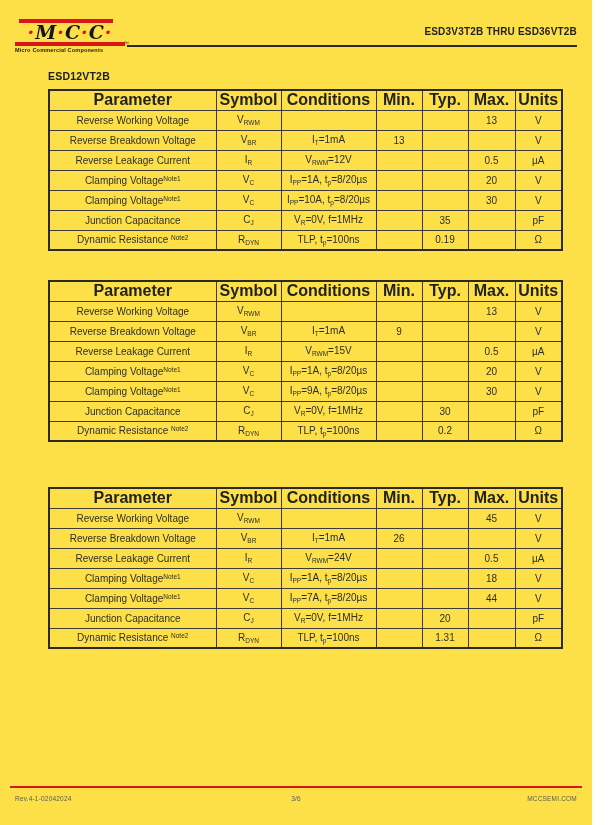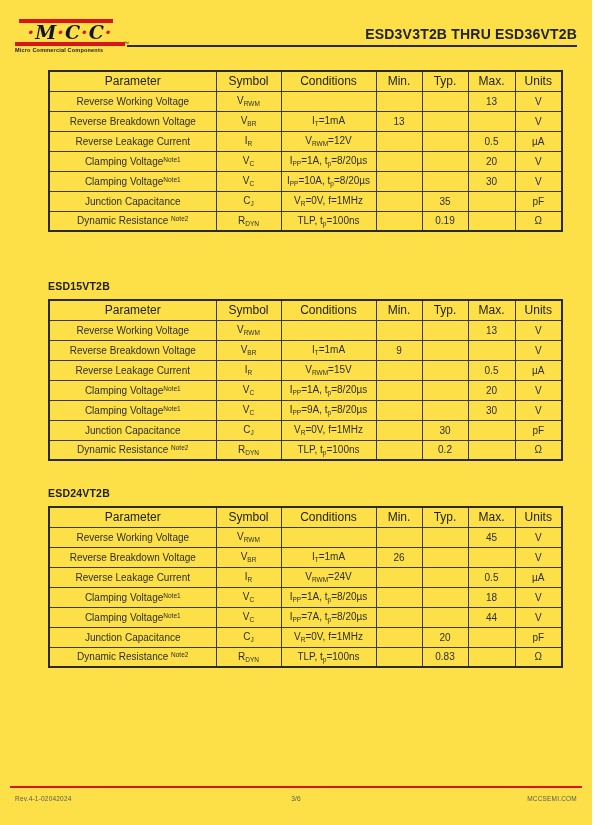--- a/index.html
+++ b/index.html
@@ -35,21 +35,21 @@
     position:absolute;right:-4px;top:22px;
     font-size:5px;color:#15151f;line-height:5px;
   }
   .logo-tagline{
     margin-top:1px;
     font-size:5.5px;font-weight:bold;color:#1c1c1c;
     letter-spacing:0.2px;white-space:nowrap;
   }
   .page-title{
     position:absolute;right:15px;top:26px;
-    font-size:14px;font-weight:bold;color:#232323;
+    font-size:10px;font-weight:bold;color:#232323;
     letter-spacing:0.2px;white-space:nowrap;
   }
   .header-rule{
     position:absolute;left:127px;right:15px;top:45px;
     height:1.5px;background:#2a2a2a;
   }
 
   
   .tables-wrap{position:absolute;left:48px;top:0;width:513px;height:100%;}
   .table-block{position:absolute;left:0;width:513px;}
@@ -64,21 +64,21 @@
     width:513px;border-collapse:collapse;table-layout:fixed;
     border:2px solid var(--outer);
   }
   table.spec th,table.spec td{
     border:1px solid var(--line);
     height:20px;
     text-align:center;vertical-align:middle;
     font-size:10px;color:#2e2e2e;
     padding:0 1px;white-space:nowrap;overflow:hidden;
   }
-  table.spec th{font-size:12px;font-weight:normal;color:#222;}
+  table.spec th{font-size:16px;font-weight:bold;color:#222;}
   table.spec sub{font-size:6.5px;vertical-align:-2px;letter-spacing:0;}
   table.spec sup{font-size:6.5px;vertical-align:3px;letter-spacing:0;}
 
   
   .footer-rule{
     position:absolute;left:10px;right:10px;top:786px;
     height:1.5px;background:var(--red);
   }
   .footer-text{
     position:absolute;top:795px;
@@ -100,20 +100,21 @@
       <div class="logo-bar bottom"></div>
       <span class="logo-reg">™</span>
       <div class="logo-tagline">Micro Commercial Components</div>
     </div>
     <div class="page-title">ESD3V3T2B THRU ESD36VT2B</div>
     <div class="header-rule"></div>
   </header>
 
   <main class="tables-wrap">
       <section class="table-block">
+        <h2 class="caption">ESD12VT2B</h2>
         <table class="spec">
           <colgroup>
             <col style="width: 167px;">
             <col style="width: 65px;">
             <col style="width: 95px;">
             <col style="width: 46px;">
             <col style="width: 46px;">
             <col style="width: 47px;">
             <col style="width: 47px;">
           </colgroup>
@@ -189,21 +190,20 @@
               <td>TLP, t<sub>p</sub>=100ns</td>
               <td></td>
               <td>0.19</td>
               <td></td>
               <td>Ω</td>
             </tr>
           </tbody>
         </table>
       </section>
       <section class="table-block">
-        <h2 class="caption">ESD15VT2B</h2>
         <table class="spec">
           <colgroup>
             <col style="width: 167px;">
             <col style="width: 65px;">
             <col style="width: 95px;">
             <col style="width: 46px;">
             <col style="width: 46px;">
             <col style="width: 47px;">
             <col style="width: 47px;">
           </colgroup>
@@ -279,21 +279,20 @@
               <td>TLP, t<sub>p</sub>=100ns</td>
               <td></td>
               <td>0.2</td>
               <td></td>
               <td>Ω</td>
             </tr>
           </tbody>
         </table>
       </section>
       <section class="table-block">
-        <h2 class="caption">ESD24VT2B</h2>
         <table class="spec">
           <colgroup>
             <col style="width: 167px;">
             <col style="width: 65px;">
             <col style="width: 95px;">
             <col style="width: 46px;">
             <col style="width: 46px;">
             <col style="width: 47px;">
             <col style="width: 47px;">
           </colgroup>
@@ -361,21 +360,21 @@
               <td></td>
               <td>20</td>
               <td></td>
               <td>pF</td>
             </tr>
             <tr>
               <td>Dynamic Resistance <sup>Note2</sup></td>
               <td>R<sub>DYN</sub></td>
               <td>TLP, t<sub>p</sub>=100ns</td>
               <td></td>
-              <td>0.83</td>
+              <td>1.31</td>
               <td></td>
               <td>Ω</td>
             </tr>
           </tbody>
         </table>
       </section>
     </main>
 
   <footer>
     <div class="footer-rule"></div>

